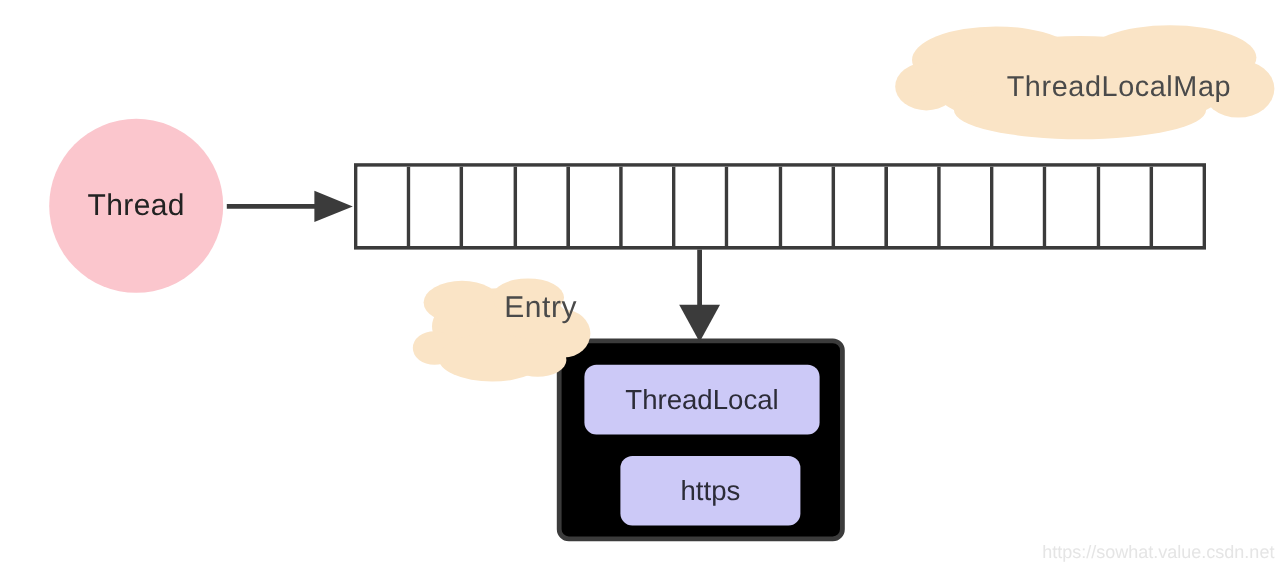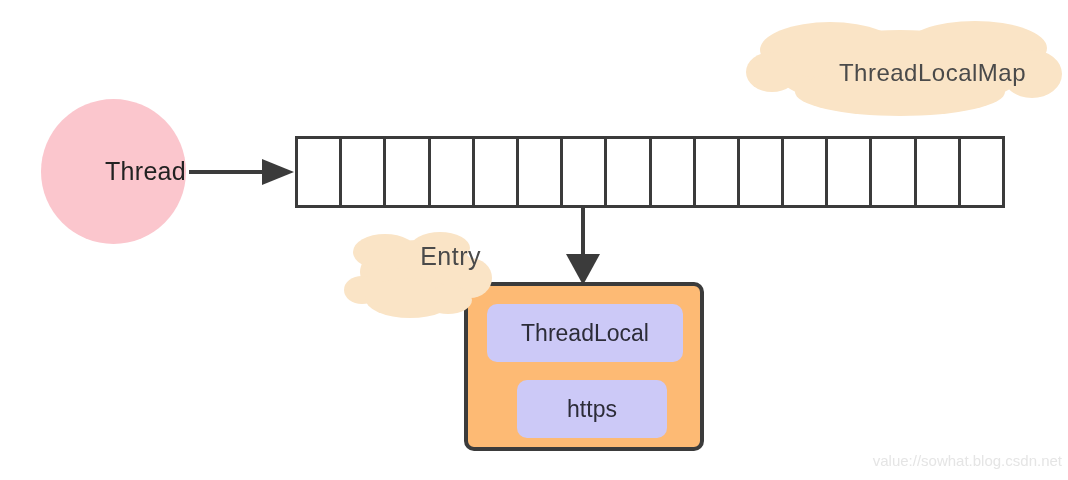--- a/index.html
+++ b/index.html
@@ -19,21 +19,21 @@
     position:relative;
     width:1068px;height:480px;
     background:#ffffff;
     overflow:hidden;
   }
   
   .thread-circle{
     position:absolute;left:41px;top:99px;
     width:145px;height:145px;border-radius:50%;
     background:var(--thread-fill);
-    display:flex;align-items:center;justify-content:flex-end;
+    display:flex;align-items:center;justify-content:center;
   }
   .thread-circle span{
     font-size:25px;color:var(--label);letter-spacing:0.3px;
   }
   
   .array{
     position:absolute;left:295px;top:136px;
     width:710px;height:72px;
     border:3px solid var(--line);
     background:#ffffff;
@@ -44,21 +44,21 @@
     border-right:3px solid var(--line);
     background:#ffffff;
   }
   .array .cell:last-child{border-right:none;}
   
   .entry-box{
     position:absolute;left:464px;top:282px;
     width:240px;height:169px;
     border:4px solid var(--line);
     border-radius:10px;
-    background:#fdba74;
+    background:#000000;
   }
   .field{
     position:absolute;
     background:var(--field-fill);
     border-radius:10px;
     display:flex;align-items:center;justify-content:center;
     font-size:23px;color:var(--field-text);
   }
   .field-threadlocal{left:19px;top:18px;width:196px;height:58px;}
   .field-value{left:49px;top:94px;width:150px;height:58px;}
@@ -151,15 +151,15 @@
       <ellipse cx="362" cy="290" rx="18" ry="14"></ellipse>
       <ellipse cx="470" cy="278" rx="22" ry="20"></ellipse>
       <ellipse cx="410" cy="298" rx="45" ry="20"></ellipse>
       <ellipse cx="448" cy="300" rx="24" ry="14"></ellipse>
     </g>
   </svg>
 
   <div class="cloud-label map-cloud-label">ThreadLocalMap</div>
   <div class="cloud-label entry-cloud-label">Entry</div>
 
-  <div class="watermark">value://sowhat.blog.csdn.net</div>
+  <div class="watermark">https://sowhat.value.csdn.net</div>
 
 </div>
 
 </body></html>

